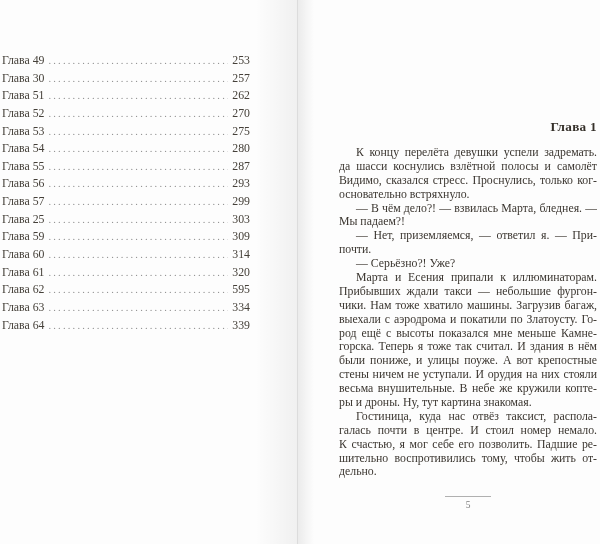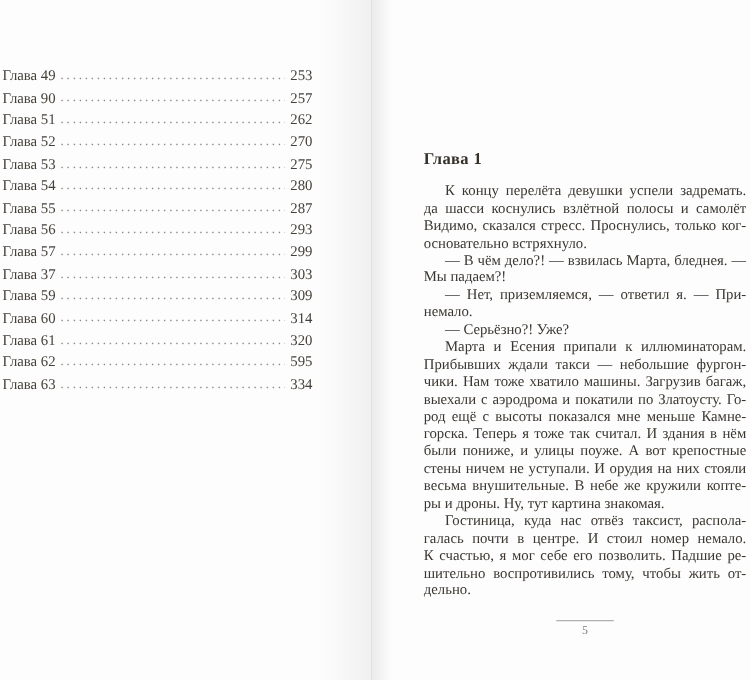--- a/index.html
+++ b/index.html
@@ -45,21 +45,21 @@
     margin:0 4px 0 4px;
   }
   .toc-dots::after {
     content:"........................................................................................";
   }
   .toc-page { white-space:nowrap; }
 
   
   .chapter {
     position:absolute; left:41px; top:119px; width:258px; margin:0;
-    text-align:left; font-size:13.2px; font-weight:bold; color:#35302a;
+    text-align:right; font-size:13.2px; font-weight:bold; color:#35302a;
     letter-spacing:0.3px;
   }
 
   
   .bodytext { position:absolute; left:41px; top:146px; width:258px; color:#3b3630; }
   .line {
     height:13.9px; line-height:13.9px; font-size:11.8px;
     text-align:justify; text-align-last:justify;
     white-space:normal; overflow:hidden;
   }
@@ -82,21 +82,21 @@
 <div class="spread">
 
   <div class="page-left">
     <div class="toc">
         <div class="toc-row">
           <span class="toc-label">Глава 49</span>
           <span class="toc-dots"></span>
           <span class="toc-page">253</span>
         </div>
         <div class="toc-row">
-          <span class="toc-label">Глава 90</span>
+          <span class="toc-label">Глава 30</span>
           <span class="toc-dots"></span>
           <span class="toc-page">257</span>
         </div>
         <div class="toc-row">
           <span class="toc-label">Глава 51</span>
           <span class="toc-dots"></span>
           <span class="toc-page">262</span>
         </div>
         <div class="toc-row">
           <span class="toc-label">Глава 52</span>
@@ -122,21 +122,21 @@
           <span class="toc-label">Глава 56</span>
           <span class="toc-dots"></span>
           <span class="toc-page">293</span>
         </div>
         <div class="toc-row">
           <span class="toc-label">Глава 57</span>
           <span class="toc-dots"></span>
           <span class="toc-page">299</span>
         </div>
         <div class="toc-row">
-          <span class="toc-label">Глава 37</span>
+          <span class="toc-label">Глава 25</span>
           <span class="toc-dots"></span>
           <span class="toc-page">303</span>
         </div>
         <div class="toc-row">
           <span class="toc-label">Глава 59</span>
           <span class="toc-dots"></span>
           <span class="toc-page">309</span>
         </div>
         <div class="toc-row">
           <span class="toc-label">Глава 60</span>
@@ -150,36 +150,41 @@
         </div>
         <div class="toc-row">
           <span class="toc-label">Глава 62</span>
           <span class="toc-dots"></span>
           <span class="toc-page">595</span>
         </div>
         <div class="toc-row">
           <span class="toc-label">Глава 63</span>
           <span class="toc-dots"></span>
           <span class="toc-page">334</span>
+        </div>
+        <div class="toc-row">
+          <span class="toc-label">Глава 64</span>
+          <span class="toc-dots"></span>
+          <span class="toc-page">339</span>
         </div>
       </div>
   </div>
 
   <div class="page-right">
     <h1 class="chapter">Глава 1</h1>
 
     <div class="bodytext">
         <div class="line first">К концу перелёта девушки успели задремать.</div>
         <div class="line">да шасси коснулись взлётной полосы и самолёт</div>
         <div class="line">Видимо, сказался стресс. Проснулись, только ког-</div>
         <div class="line plast">основательно встряхнуло.</div>
         <div class="line first">— В чём дело?! — взвилась Марта, бледнея. —</div>
         <div class="line plast">Мы падаем?!</div>
         <div class="line first">— Нет, приземляемся, — ответил я. — При-</div>
-        <div class="line plast">немало.</div>
+        <div class="line plast">почти.</div>
         <div class="line first plast">— Серьёзно?! Уже?</div>
         <div class="line first">Марта и Есения припали к иллюминаторам.</div>
         <div class="line">Прибывших ждали такси — небольшие фургон-</div>
         <div class="line">чики. Нам тоже хватило машины. Загрузив багаж,</div>
         <div class="line">выехали с аэродрома и покатили по Златоусту. Го-</div>
         <div class="line">род ещё с высоты показался мне меньше Камне-</div>
         <div class="line">горска. Теперь я тоже так считал. И здания в нём</div>
         <div class="line">были пониже, и улицы поуже. А вот крепостные</div>
         <div class="line">стены ничем не уступали. И орудия на них стояли</div>
         <div class="line">весьма внушительные. В небе же кружили копте-</div>

